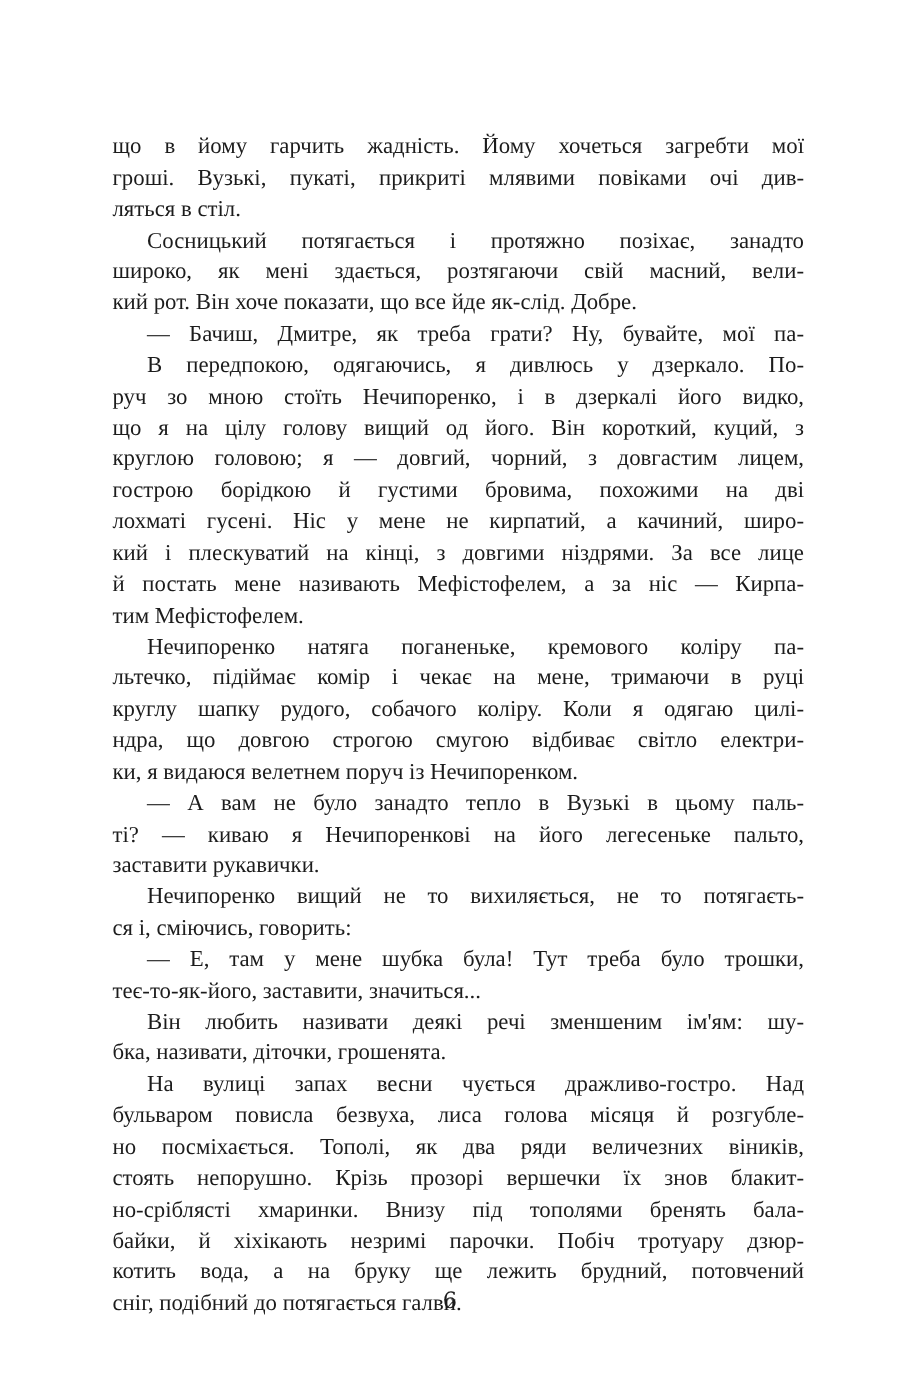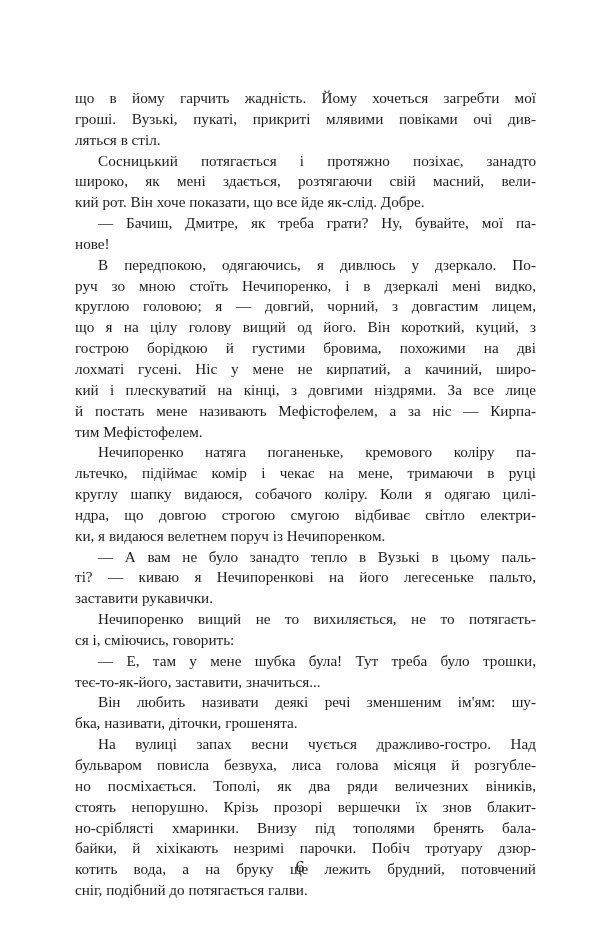--- a/index.html
+++ b/index.html
@@ -43,37 +43,36 @@
     <span class="line">гроші. Вузькі, пукаті, прикриті млявими повіками очі див-</span>
     <span class="line last">ляться в стіл.</span>
   </div>
   <div>
     <span class="line indent">Сосницький потягається і протяжно позіхає, занадто</span>
     <span class="line">широко, як мені здається, розтягаючи свій масний, вели-</span>
     <span class="line last">кий рот. Він хоче показати, що все йде як-слід. Добре.</span>
   </div>
   <div>
     <span class="line indent">— Бачиш, Дмитре, як треба грати? Ну, бувайте, мої па-</span>
-    <span class="line last">нове!</span>
   </div>
   <div>
     <span class="line indent">В передпокою, одягаючись, я дивлюсь у дзеркало. По-</span>
-    <span class="line">руч зо мною стоїть Нечипоренко, і в дзеркалі мені видко,</span>
+    <span class="line">руч зо мною стоїть Нечипоренко, і в дзеркалі його видко,</span>
+    <span class="line">що я на цілу голову вищий од його. Він короткий, куций, з</span>
     <span class="line">круглою головою; я — довгий, чорний, з довгастим лицем,</span>
-    <span class="line">що я на цілу голову вищий од його. Він короткий, куций, з</span>
     <span class="line">гострою борідкою й густими бровима, похожими на дві</span>
     <span class="line">лохматі гусені. Ніс у мене не кирпатий, а качиний, широ-</span>
     <span class="line">кий і плескуватий на кінці, з довгими ніздрями. За все лице</span>
     <span class="line">й постать мене називають Мефістофелем, а за ніс — Кирпа-</span>
     <span class="line last">тим Мефістофелем.</span>
   </div>
   <div>
     <span class="line indent">Нечипоренко натяга поганеньке, кремового коліру па-</span>
     <span class="line">льтечко, підіймає комір і чекає на мене, тримаючи в руці</span>
-    <span class="line">круглу шапку видаюся, собачого коліру. Коли я одягаю цилі-</span>
+    <span class="line">круглу шапку рудого, собачого коліру. Коли я одягаю цилі-</span>
     <span class="line">ндра, що довгою строгою смугою відбиває світло електри-</span>
     <span class="line last">ки, я видаюся велетнем поруч із Нечипоренком.</span>
   </div>
   <div>
     <span class="line indent">— А вам не було занадто тепло в Вузькі в цьому паль-</span>
     <span class="line">ті? — киваю я Нечипоренкові на його легесеньке пальто,</span>
     <span class="line last">заставити рукавички.</span>
   </div>
   <div>
     <span class="line indent">Нечипоренко вищий не то вихиляється, не то потягаєть-</span>

